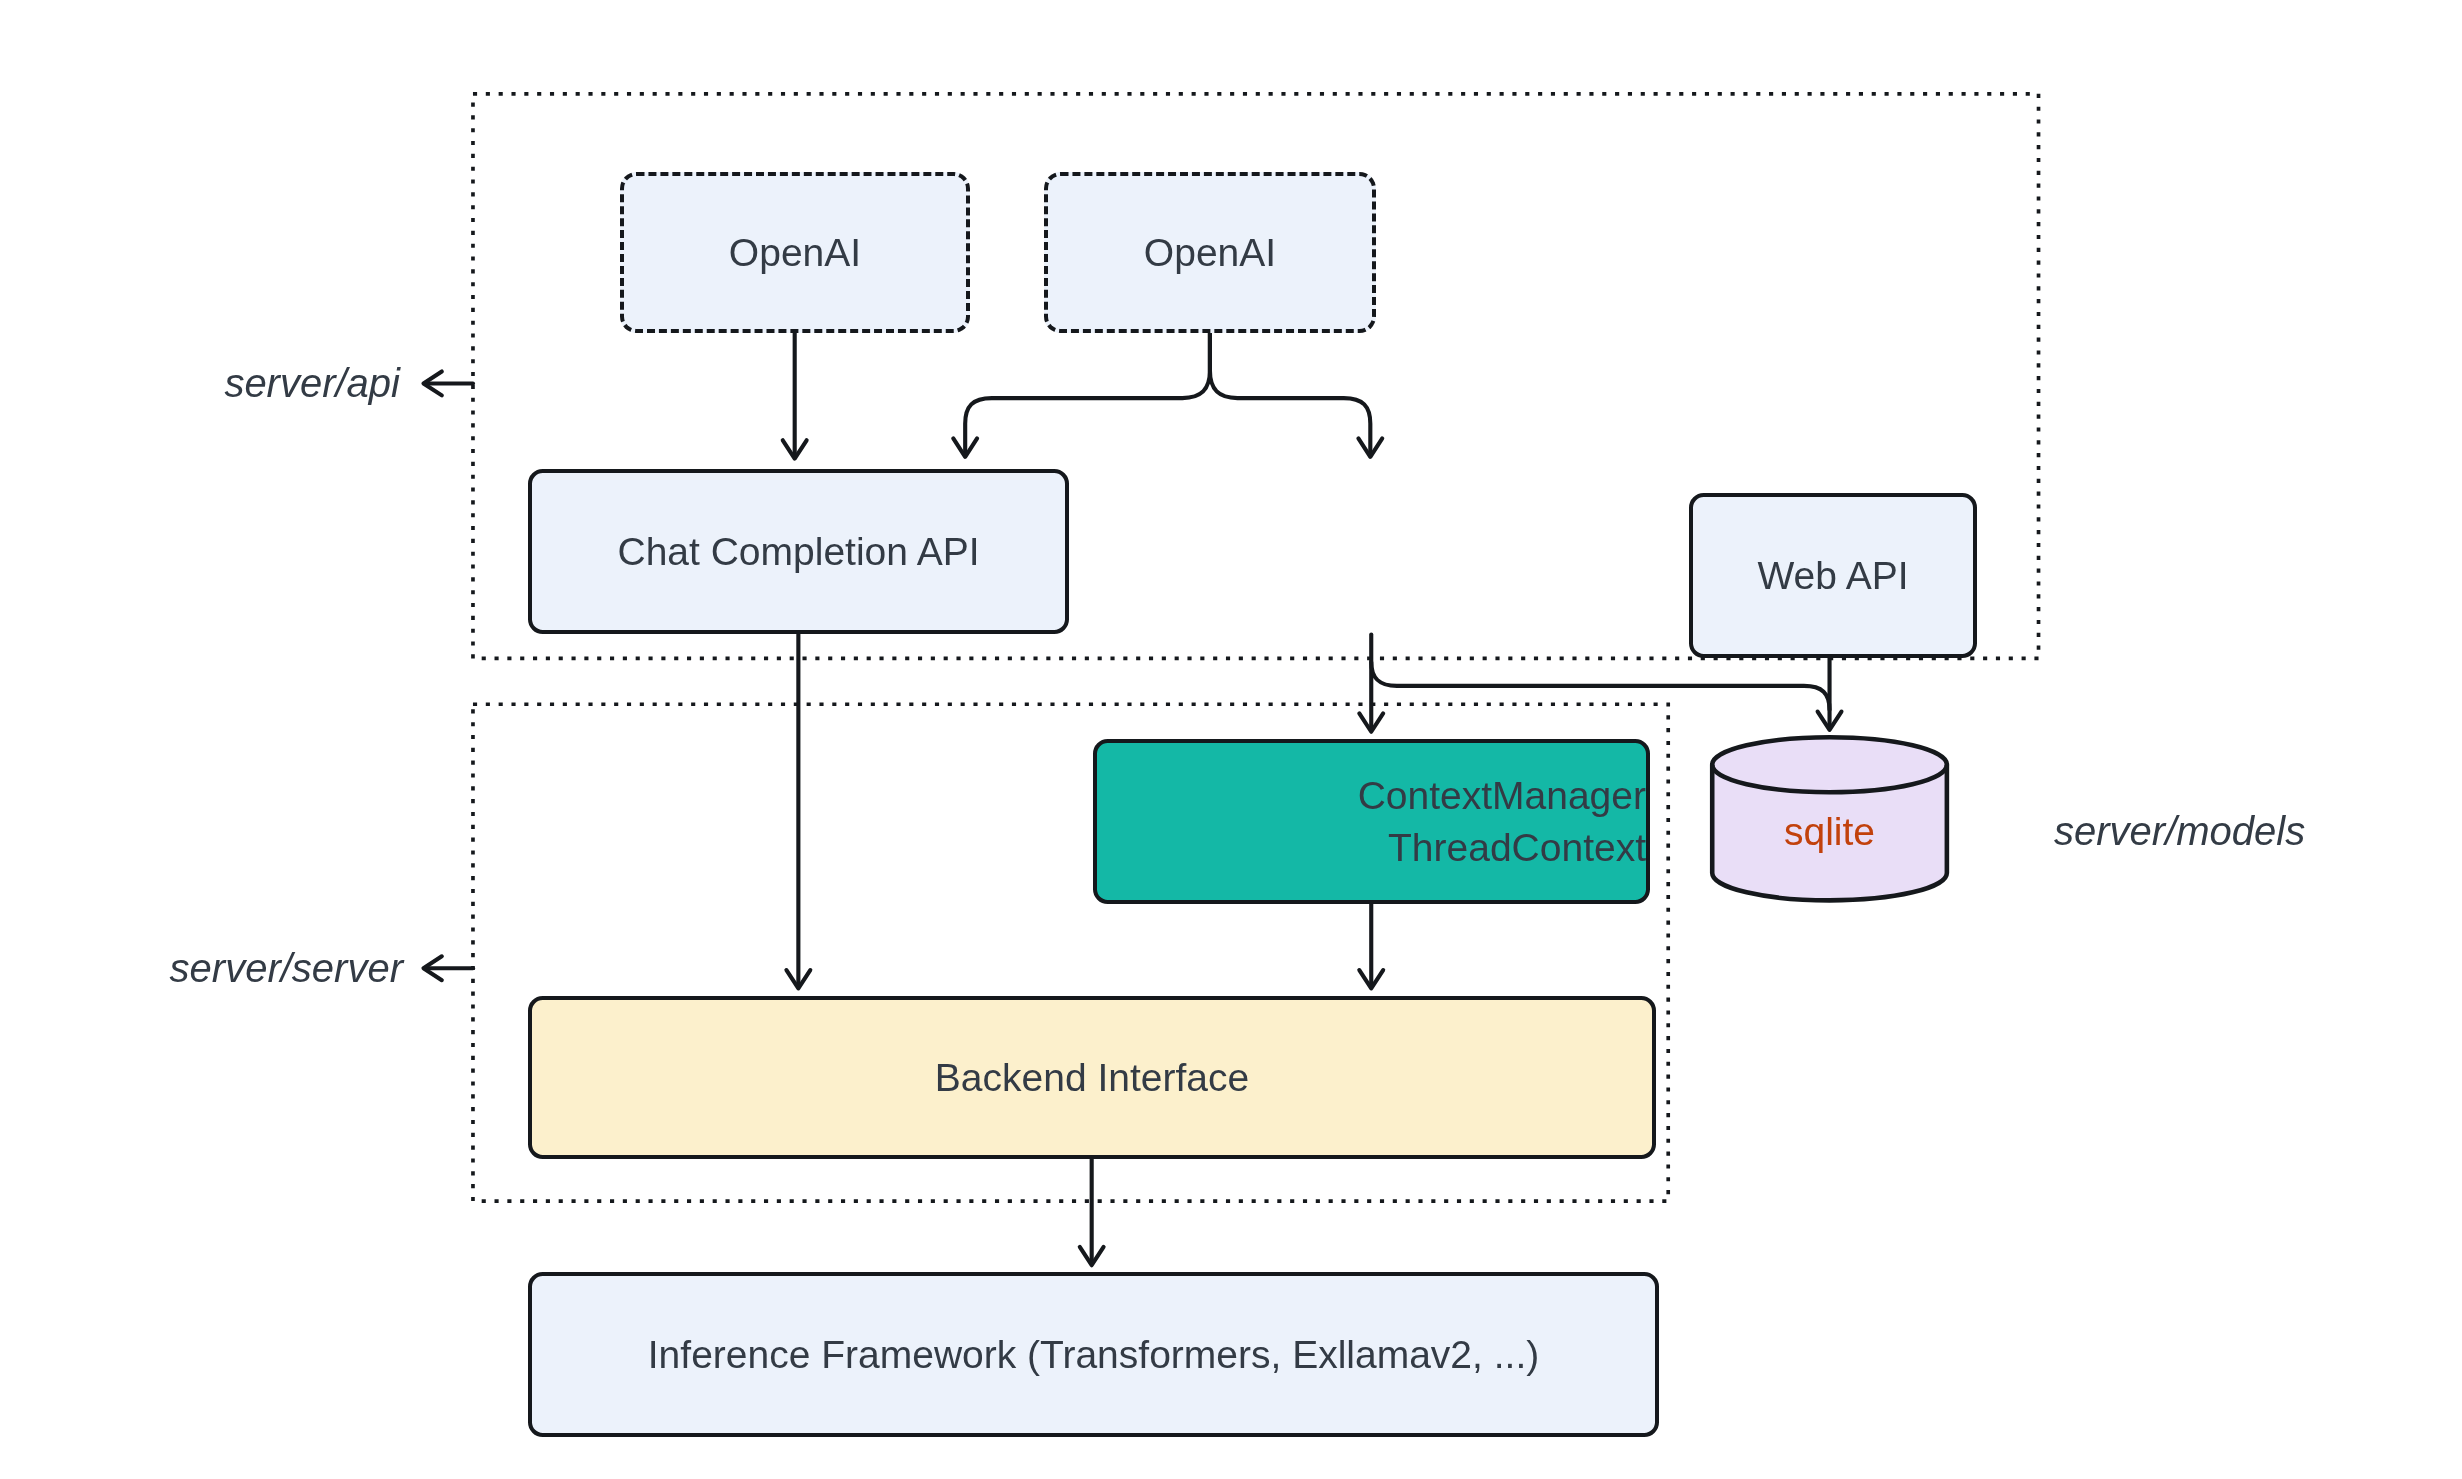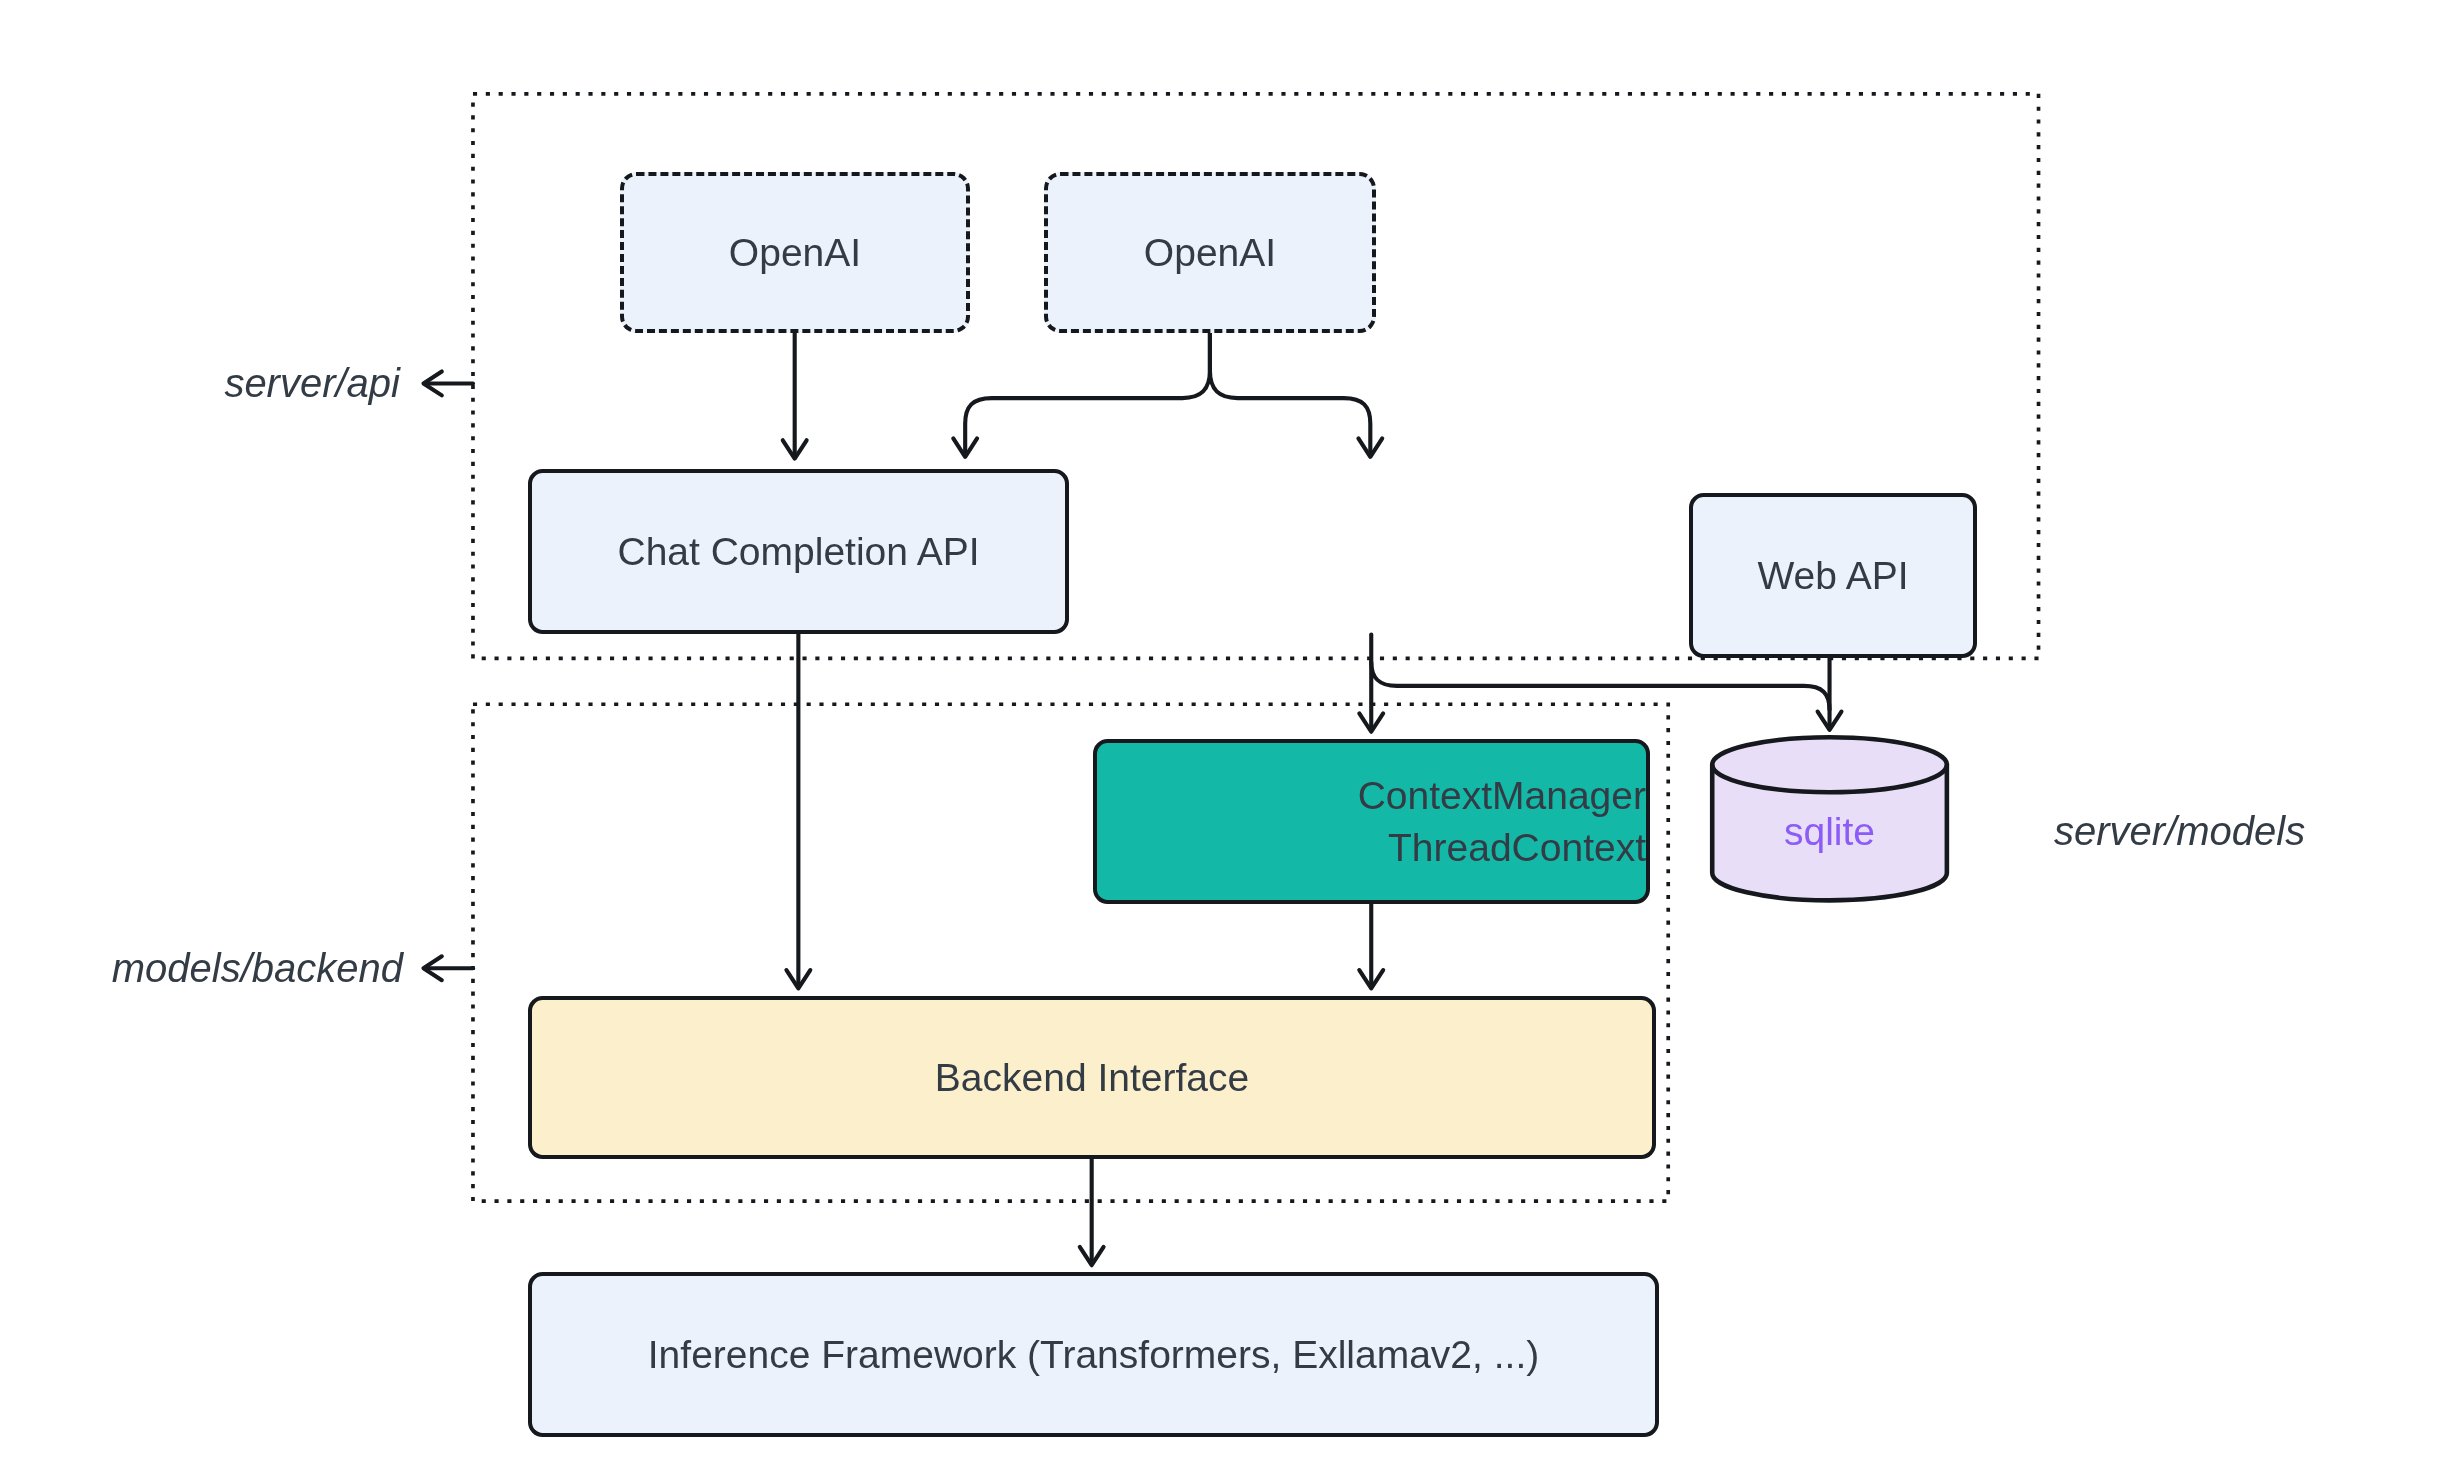--- a/index.html
+++ b/index.html
@@ -46,21 +46,21 @@
     line-height: 1.1;
     white-space: nowrap;
     font-style: italic;
   }
   .cyl-label {
     position: absolute;
     left: 1712px;
     top: 810px;
     width: 235px;
     text-align: center;
-    color: #8b5cf6;
+    color: #c2410c;
     font-size: 39px;
   }
   svg .wire {
     fill: none;
     stroke: #15181c;
     stroke-width: 4.5;
     stroke-linecap: round;
     stroke-linejoin: round;
   }
   svg .dotted-box {
@@ -154,18 +154,18 @@
   </div>
 
   <div class="node" style="left:528px; top:1272px; width:1131px; height:165px;">
     <span>Inference Framework (Transformers, Exllamav2, ...)</span>
   </div>
 
   <div class="cyl-label">sqlite</div>
 
   <div class="side-label" style="left:147px; top:361px; width:253px; text-align:right;">server/api</div>
 
-  <div class="side-label" style="left:73px; top:946px; width:330px; text-align:right;">models/backend</div>
+  <div class="side-label" style="left:73px; top:946px; width:330px; text-align:right;">server/server</div>
 
   <div class="side-label" style="left:2054px; top:809px; width:367px; text-align:left;">server/models</div>
 
 </div>
 
 
 </body></html>

